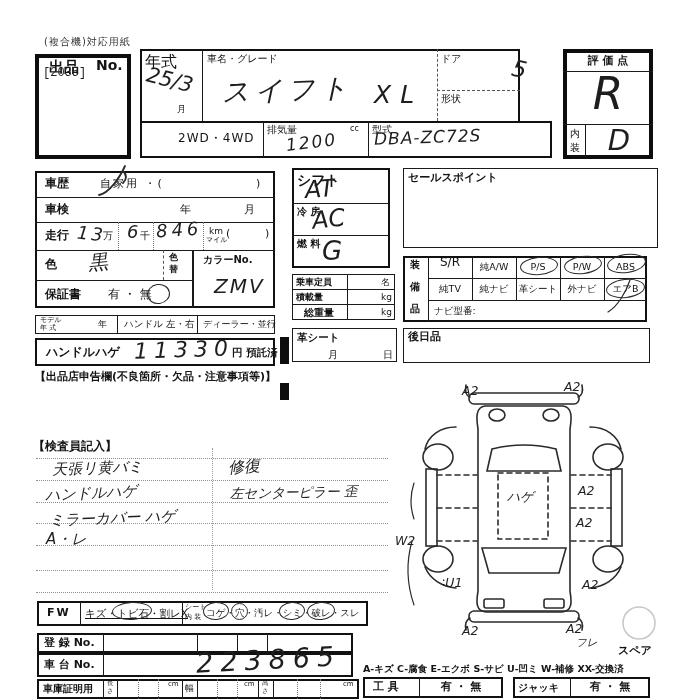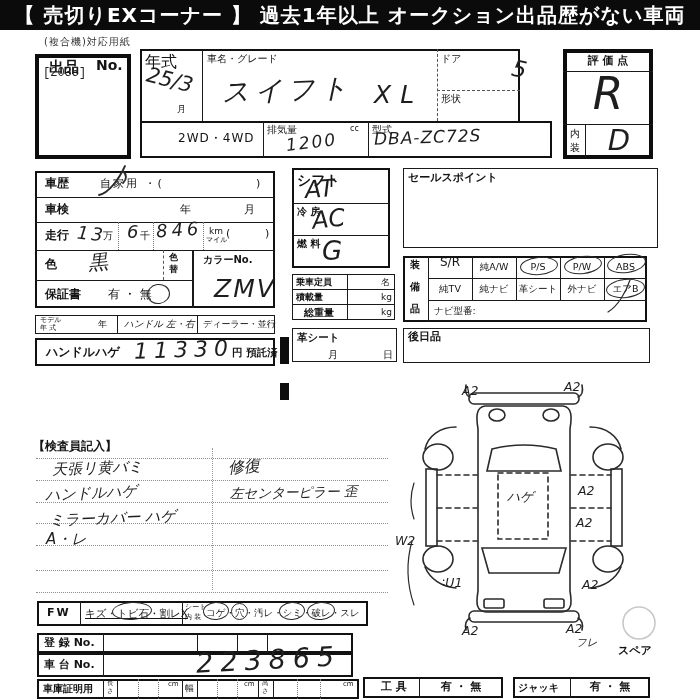--- a/index.html
+++ b/index.html
@@ -26,21 +26,20 @@
   svg text.mk{font-style:italic;fill:#1e1e1e;font-size:12.5px;font-family:"DejaVu Sans",sans-serif;}
   svg text.mks{font-size:11px;font-weight:bold;fill:#111;font-style:normal;}
   svg .ln{fill:none;stroke:#2b2b2b;stroke-width:1.6;stroke-linecap:round;}
   svg .thin{stroke-width:1.2;}
 </style>
 </head>
 <body>
 
 <div class="sheet">
 
-  <div class="abs banner" style="left:0;top:3;width:700px;height:30px;">【 売切りEXコーナー 】 過去1年以上 オークション出品歴がない車両</div>
   <div class="abs" style="left:44px;top:35px;font-size:10px;letter-spacing:1px;color:#333;">(複合機)対応用紙</div>
 
   <div class="abs bxheavy" style="left:35px;top:54px;width:96px;height:105px;"></div>
   <span class="abs lbl b" style="left:49px;top:59px;font-size:15px;">出品</span>
   <span class="abs lbl b" style="left:96px;top:57px;font-size:14px;">No.</span>
   <span class="abs" style="left:43px;top:66px;font-size:12px;color:#222;font-family:Liberation Mono, monospace;">[2035]</span>
 
   <div class="abs bxthick" style="left:140px;top:49px;width:380px;height:74px;"></div>
   <div class="abs bxthick" style="left:140px;top:121px;width:412px;height:37px;"></div>
   <div class="abs vline" style="left:202px;top:49px;height:72px;"></div>
@@ -105,40 +104,41 @@
   <span class="abs lbl" style="left:265px;top:228px;font-size:11px;">)</span>
   <div class="abs dotv" style="left:118px;top:222px;height:28px;"></div>
   <div class="abs dotv" style="left:153px;top:222px;height:28px;"></div>
   <div class="abs dotv" style="left:203px;top:222px;height:28px;"></div>
 
   <span class="abs lbl b" style="left:45px;top:258px;font-size:12px;">色</span>
   <span class="abs hw" style="left:88px;top:252px;font-size:20px;transform:rotate(-6deg);">黒</span>
   <span class="abs lbl b" style="left:169px;top:252px;font-size:9px;">色</span>
   <span class="abs lbl b" style="left:169px;top:264px;font-size:9px;">替</span>
   <span class="abs lbl b" style="left:203px;top:254px;font-size:10px;">カラーNo.</span>
-  <span class="abs hw" style="left:214px;top:276px;font-size:25px;letter-spacing:2px;">ZMV</span>
+  <span class="abs hw" style="left:214px;top:276px;font-size:20px;letter-spacing:2px;">ZMV</span>
 
   <span class="abs lbl b" style="left:45px;top:288px;font-size:12px;">保証書</span>
   <span class="abs lbl" style="left:108px;top:288px;font-size:12px;">有 ・ 無</span>
   <div class="abs ell" style="left:147px;top:284px;width:23px;height:20px;transform:rotate(-8deg);"></div>
 
   <div class="abs bx" style="left:35px;top:315px;width:240px;height:19px;"></div>
   <div class="abs vline" style="left:117px;top:315px;height:19px;"></div>
   <div class="abs vline" style="left:197px;top:315px;height:19px;"></div>
   <span class="abs lbl" style="left:40px;top:316px;font-size:7px;">モデル</span>
   <span class="abs lbl" style="left:40px;top:324px;font-size:7px;">年 式</span>
   <span class="abs lbl" style="left:98px;top:319px;font-size:9px;">年</span>
-  <span class="abs lbl" style="left:124px;top:319px;font-size:9.5px;font-style:italic;">ハンドル 左・右</span>
+  <span class="abs lbl" style="left:124px;top:319px;font-size:9.5px;">ハンドル 左・右</span>
   <span class="abs lbl" style="left:203px;top:319px;font-size:9px;">ディーラー・並行</span>
 
   <div class="abs bxthick" style="left:35px;top:338px;width:240px;height:28px;"></div>
   <span class="abs lbl b" style="left:46px;top:346px;font-size:12px;">ハンドルハゲ</span>
   <span class="abs hw" style="left:134px;top:339px;font-size:22px;letter-spacing:6px;transform:rotate(-2deg);">11330</span>
   <span class="abs lbl b" style="left:232px;top:346px;font-size:10.5px;">円 預託済</span>
 
+  <div class="abs lbl b" style="left:35px;top:371px;font-size:11px;">【出品店申告欄(不良箇所・欠品・注意事項等)】</div>
 
   <div class="abs bxthick" style="left:292px;top:168px;width:98px;height:100px;"></div>
   <div class="abs hline" style="left:292px;top:203px;width:98px;"></div>
   <div class="abs hline" style="left:292px;top:235px;width:98px;"></div>
   <span class="abs lbl b" style="left:297px;top:172px;font-size:14px;">シフト</span>
   <span class="abs hw" style="left:305px;top:177px;font-size:24px;transform:rotate(-4deg);">AT</span>
   <span class="abs lbl b" style="left:297px;top:206px;font-size:10px;">冷 房</span>
   <span class="abs hw" style="left:312px;top:207px;font-size:24px;transform:rotate(-6deg);">AC</span>
   <span class="abs lbl b" style="left:297px;top:238px;font-size:10px;">燃 料</span>
   <span class="abs hw" style="left:322px;top:238px;font-size:26px;">G</span>
@@ -316,23 +316,24 @@
   <span class="abs lbl b" style="left:43px;top:683px;font-size:10px;">車庫証明用</span>
   <span class="abs lbl" style="left:107px;top:680px;font-size:6.5px;">長</span>
   <span class="abs lbl" style="left:107px;top:688px;font-size:6.5px;">さ</span>
   <span class="abs lbl" style="left:168px;top:680px;font-size:7px;">cm</span>
   <span class="abs lbl" style="left:185px;top:683px;font-size:9px;">幅</span>
   <span class="abs lbl" style="left:244px;top:680px;font-size:7px;">cm</span>
   <span class="abs lbl" style="left:262px;top:680px;font-size:6.5px;">高</span>
   <span class="abs lbl" style="left:262px;top:688px;font-size:6.5px;">さ</span>
   <span class="abs lbl" style="left:343px;top:680px;font-size:7px;">cm</span>
 
+  <div class="abs lbl b" style="left:363px;top:664px;font-size:9.5px;">A-キズ C-腐食 E-エクボ S-サビ U-凹ミ W-補修 XX-交換済</div>
 
   <div class="abs bxthick" style="left:363px;top:677px;width:140px;height:21px;"></div>
   <div class="abs vline" style="left:419px;top:677px;height:21px;"></div>
-  <span class="abs lbl b" style="left:381px;top:681px;font-size:11px;">工 具</span>
+  <span class="abs lbl b" style="left:373px;top:681px;font-size:11px;">工 具</span>
   <div class="abs lbl b ctr" style="left:419px;top:681px;width:84px;font-size:11px;">有 ・ 無</div>
   <div class="abs bxthick" style="left:513px;top:677px;width:137px;height:21px;"></div>
   <div class="abs vline" style="left:570px;top:677px;height:21px;"></div>
   <span class="abs lbl b" style="left:518px;top:682px;font-size:10px;">ジャッキ</span>
   <div class="abs lbl b ctr" style="left:570px;top:681px;width:80px;font-size:11px;">有 ・ 無</div>
 
 </div>
 
 </body></html>

